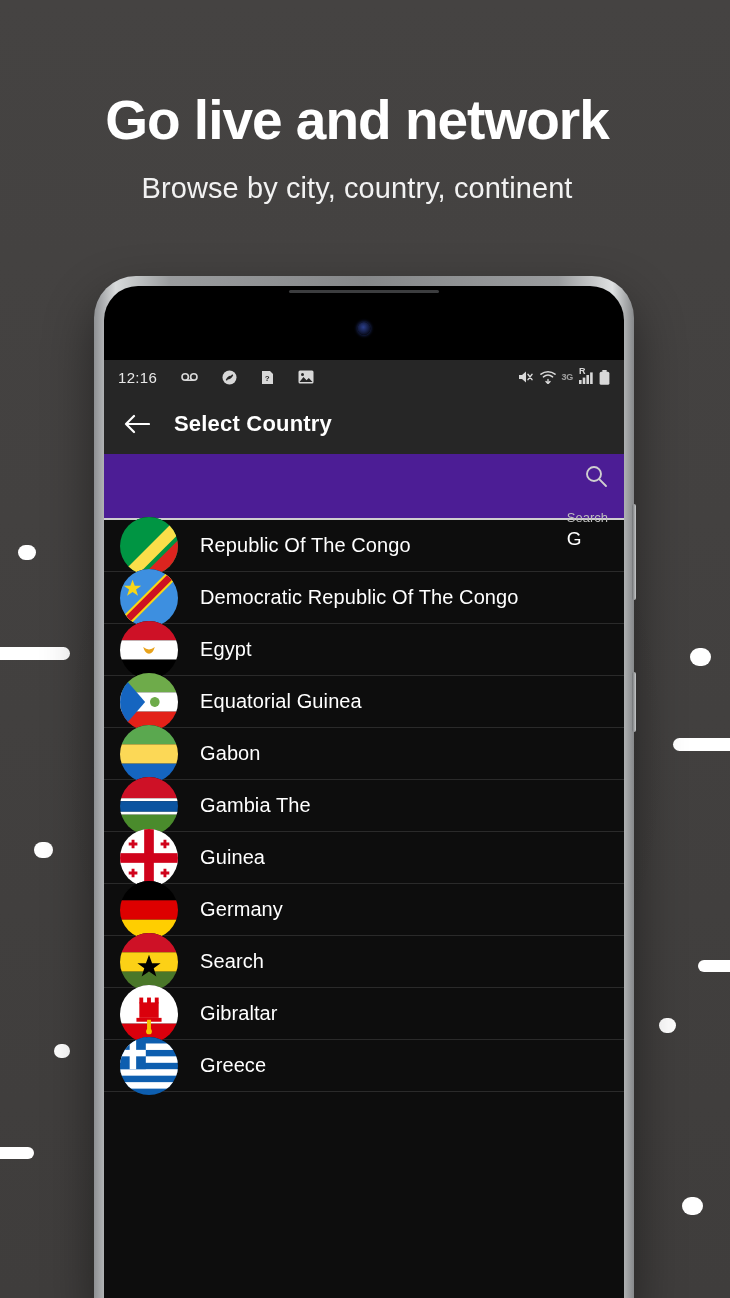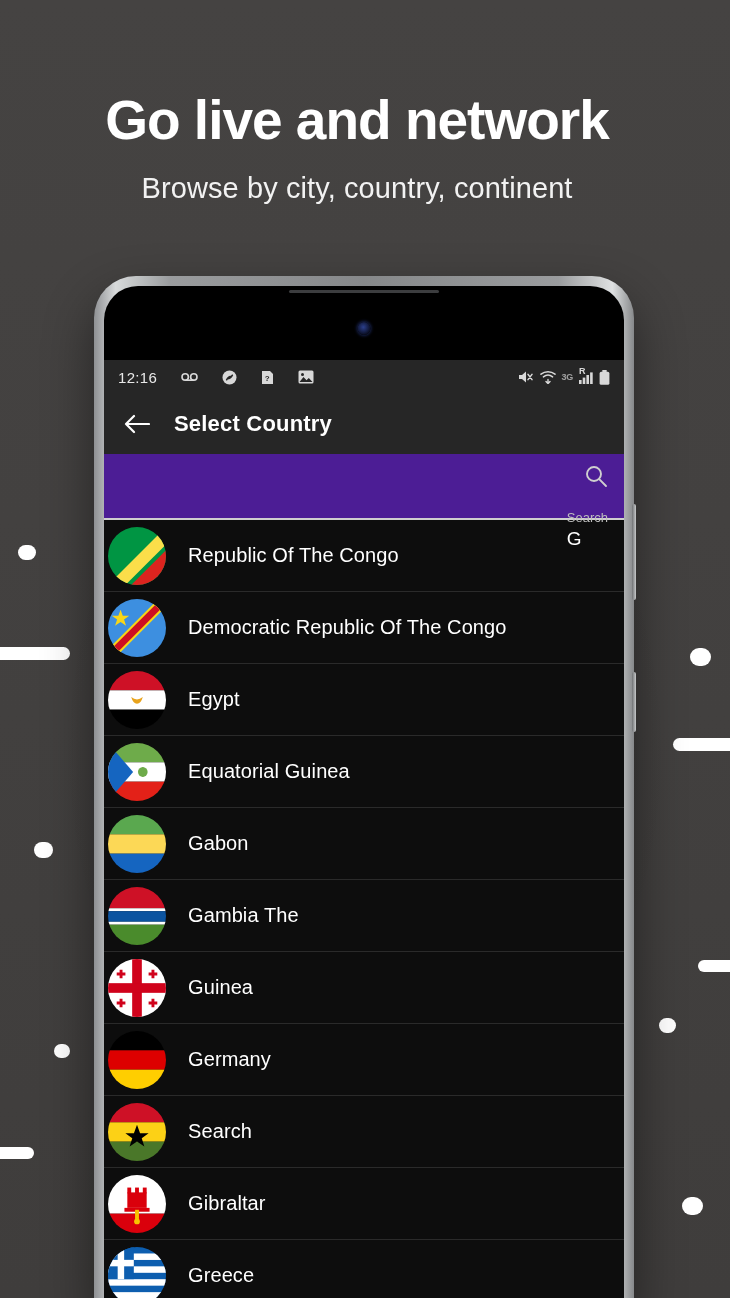--- a/index.html
+++ b/index.html
@@ -72,21 +72,21 @@
   .searchbox{background:#4c1d95;padding:10px 16px 7px;display:flex;
     align-items:flex-end;gap:16px;border-bottom:2px solid #cfcfcf;
     box-sizing:border-box;height:66px;flex-direction:column;}
   .search-ico{width:24px;height:24px;flex:none;margin-bottom:6px;color:#cfcfcf;}
   .search-field{flex:1;}
   .search-label{color:#bdbdbd;font-size:13px;line-height:1.2;}
   .search-value{color:#fff;font-size:19px;line-height:1.3;margin-top:1px;}
 
   
   .list{background:#0d0d0d;}
-  .row{display:flex;align-items:center;height:72px;padding:0 4px;
+  .row{display:flex;align-items:center;height:52px;padding:0 16px;
     box-sizing:border-box;border-bottom:1px solid #2a2a2a;}
   .flag{width:58px;height:58px;border-radius:50%;overflow:hidden;flex:none;
     position:relative;background:#111;}
   .flag svg{display:block;width:100%;height:100%;}
   .row-label{color:#fff;font-size:20px;margin-left:22px;letter-spacing:.1px;}
 </style>
 </head>
 <body>
 
 <div class="bg-shade"></div>

